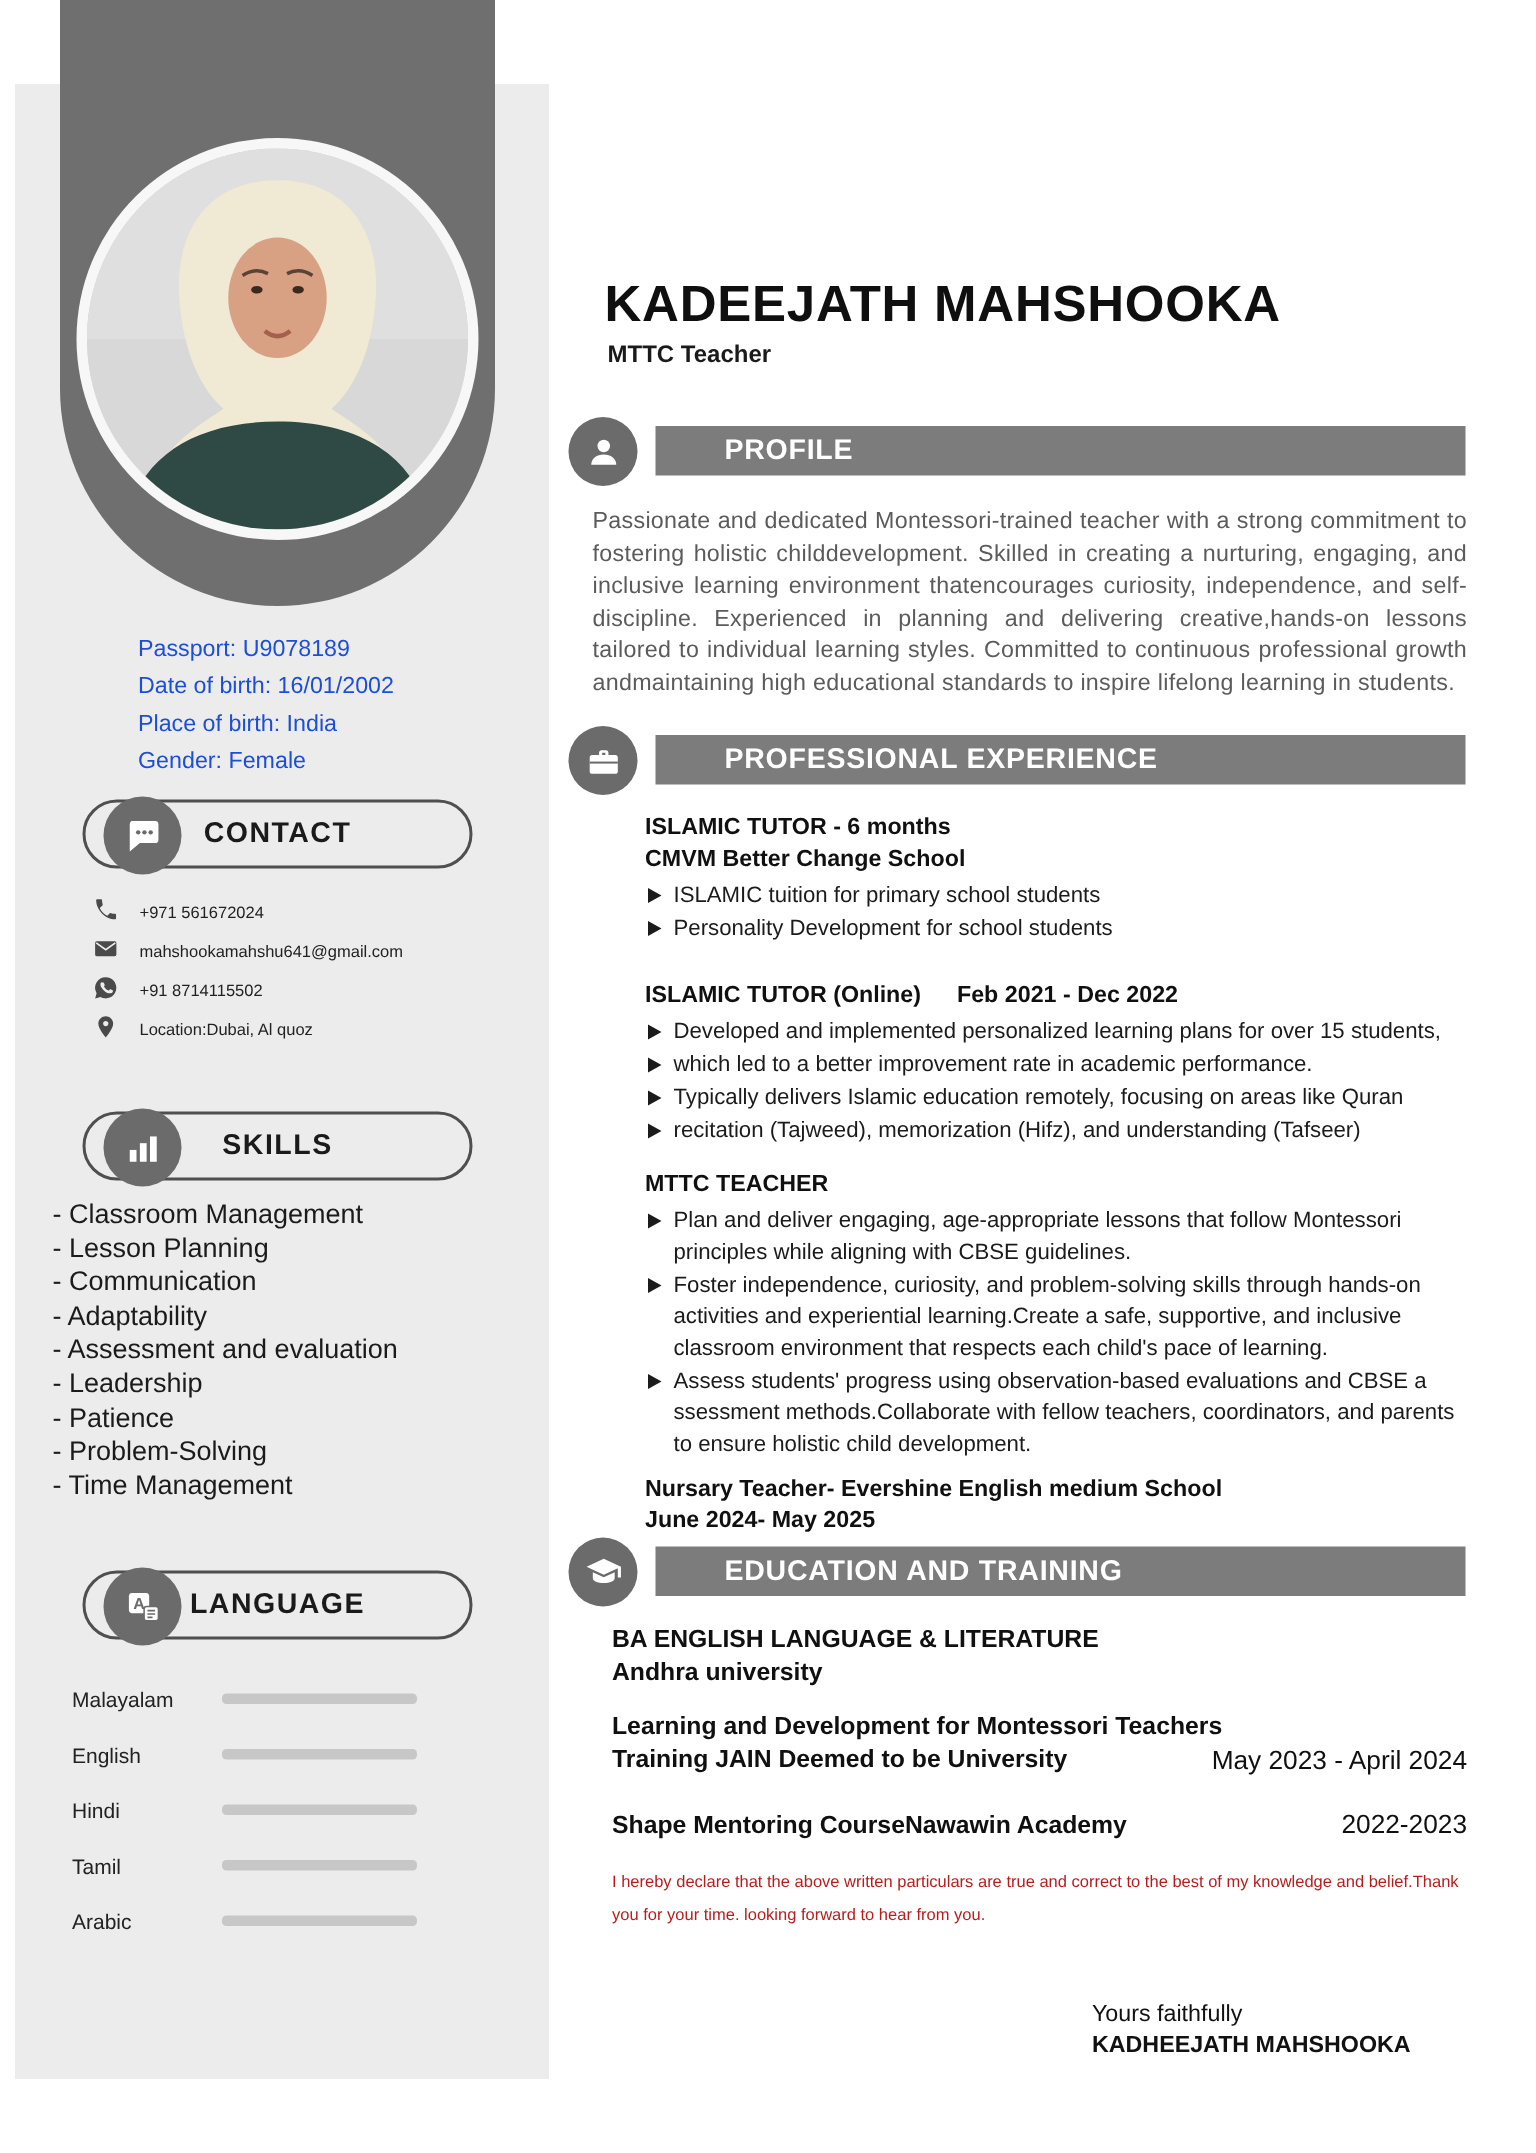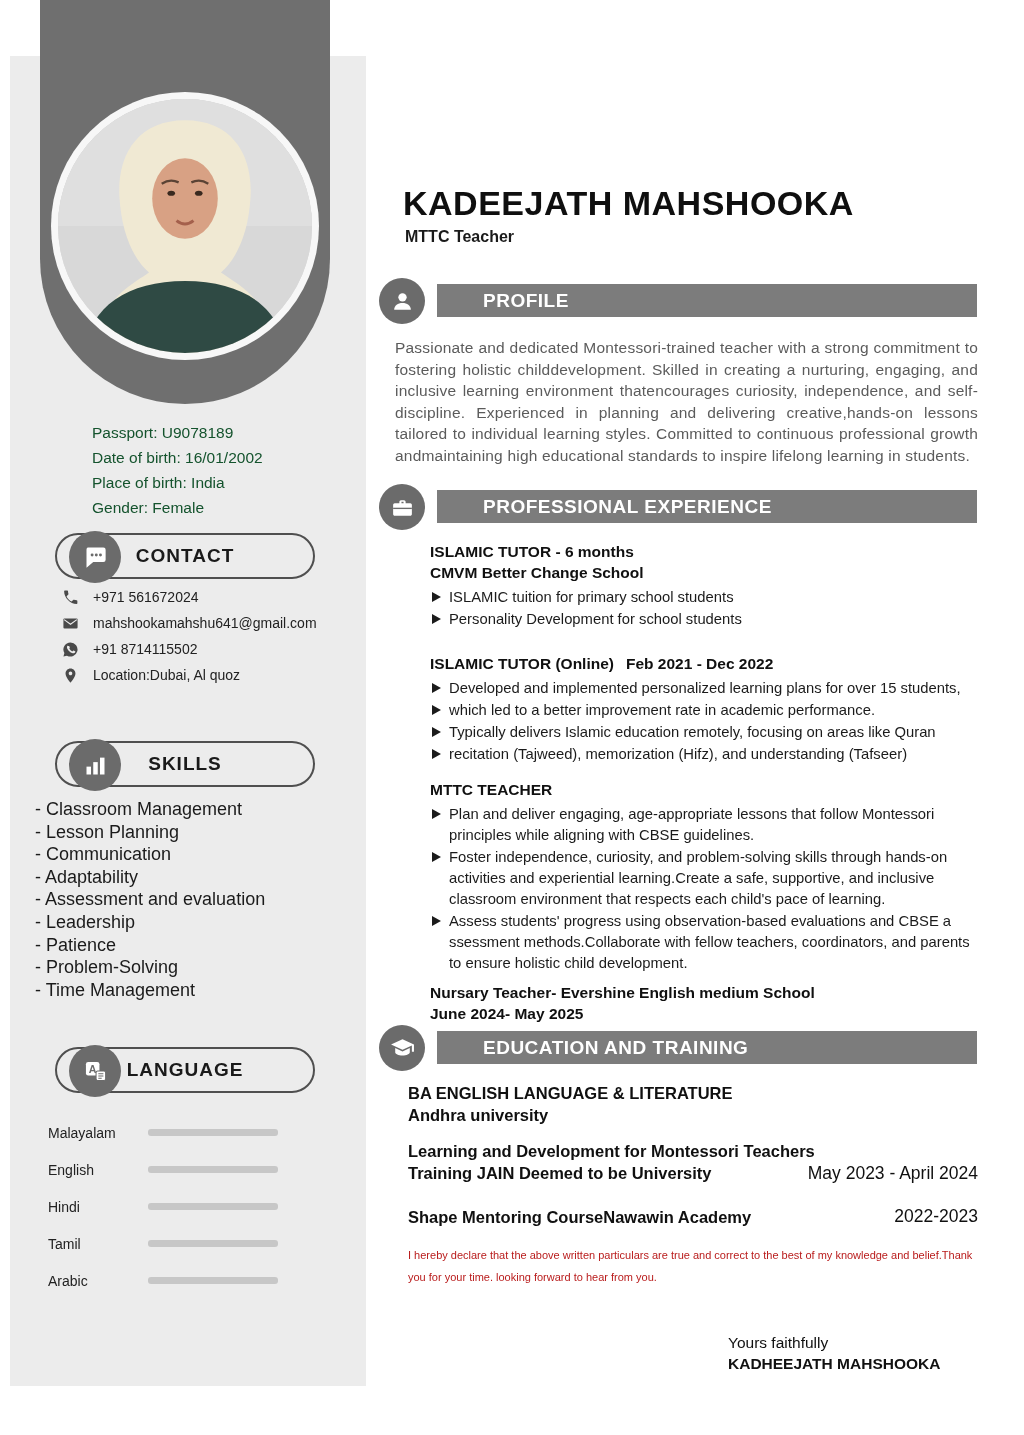--- a/index.html
+++ b/index.html
@@ -6,32 +6,32 @@
   html,body{background:#fff}
   .page{position:relative;width:1024px;height:1435px;background:#ffffff;font-family:"Liberation Sans",sans-serif;overflow:hidden;margin:0 auto}
 
   
   .sidebar{position:absolute;left:10px;top:56px;width:356px;height:1330px;background:#ececec}
   .photo-shape{position:absolute;left:30px;top:-56px;width:290px;height:404px;background:#6f6f6f;border-radius:0 0 150px 150px}
   .photo-ring{position:absolute;left:50%;top:92px;transform:translateX(-50%);width:268px;height:268px;background:#f7f7f7;border-radius:50%;padding:7px}
   .photo{width:100%;height:100%;border-radius:50%;overflow:hidden;background:#d8d8d8}
   .photo svg{display:block;width:100%;height:100%}
 
-  .personal{position:absolute;left:82px;top:364px;font-size:15.5px;color:#14532d;line-height:25px}
+  .personal{position:absolute;left:82px;top:364px;font-size:15.5px;color:#1d4ed8;line-height:25px}
 
   .pill{position:absolute;left:45px;width:260px;height:46px;border:2px solid #4f4f4f;border-radius:23px;display:flex;align-items:center;justify-content:center;background:transparent}
   .pill-title{font-size:19px;font-weight:bold;letter-spacing:1px;color:#1a1a1a;}
   .pill-icon{position:absolute;left:12px;top:-4px;width:52px;height:52px;border-radius:50%;background:#6b6b6b;display:flex;align-items:center;justify-content:center}
   .pill-icon svg{width:27px;height:27px}
   .contact-pill{top:477px}
   .skills-pill{top:685px}
   .language-pill{top:991px}
 
   .contact-list{position:absolute;left:52px;top:533px}
-  .c-row{display:flex;align-items:flex-start;height:26px;font-size:14px;color:#222}
+  .c-row{display:flex;align-items:flex-end;height:26px;font-size:11px;color:#222}
   .c-icon{width:21px;margin-right:10px;display:flex;align-items:center}
   .c-icon svg{width:17px;height:17px}
 
   .skills-list{position:absolute;left:25px;top:742px;list-style:none;font-size:18px;line-height:22.6px;color:#1b1b1b}
   .skills-list li::before{content:"-  "}
 
   .lang-list{position:absolute;left:38px;top:1058px;width:250px}
   .l-row{display:flex;align-items:center;height:37px}
   .l-name{width:100px;font-size:14px;color:#222}
   .l-track{width:130px;height:7px;background:#c7c7c7;border-radius:3px;overflow:hidden}
@@ -52,21 +52,21 @@
   .banner-exp{top:490px}
   .banner-edu{top:1031px}
 
   .profile-text{position:absolute;left:395px;top:337px;width:583px;font-size:15.5px;line-height:21.5px;color:#5b5b5b;text-align:justify;letter-spacing:.2px}
 
   .job{position:absolute;left:430px;width:552px}
   .job1{top:541px}
   .job2{top:653px}
   .job3{top:779px}
   .job-h{font-size:15.5px;font-weight:bold;color:#101010;line-height:21px}
-  .job-h-row{display:flex;gap:12px}
+  .job-h-row{display:flex;gap:24px}
   .bullets{margin-top:4px}
   .b-row{display:flex;font-size:14.8px;color:#1b1b1b;line-height:21px;margin-top:1px}
   .arrow{flex:0 0 auto;width:0;height:0;border-top:5px solid transparent;border-bottom:5px solid transparent;border-left:9px solid #1b1b1b;margin:5px 8px 0 2px}
 
   .exp-footer{position:absolute;left:430px;top:982px;font-size:15.5px;font-weight:bold;line-height:21px;color:#101010}
 
   .edu-block{position:absolute;left:408px;width:570px;color:#101010}
   .edu1{top:1082px}
   .edu2{top:1140px}
   .edu3{top:1206px;display:flex;justify-content:space-between;align-items:flex-start}

